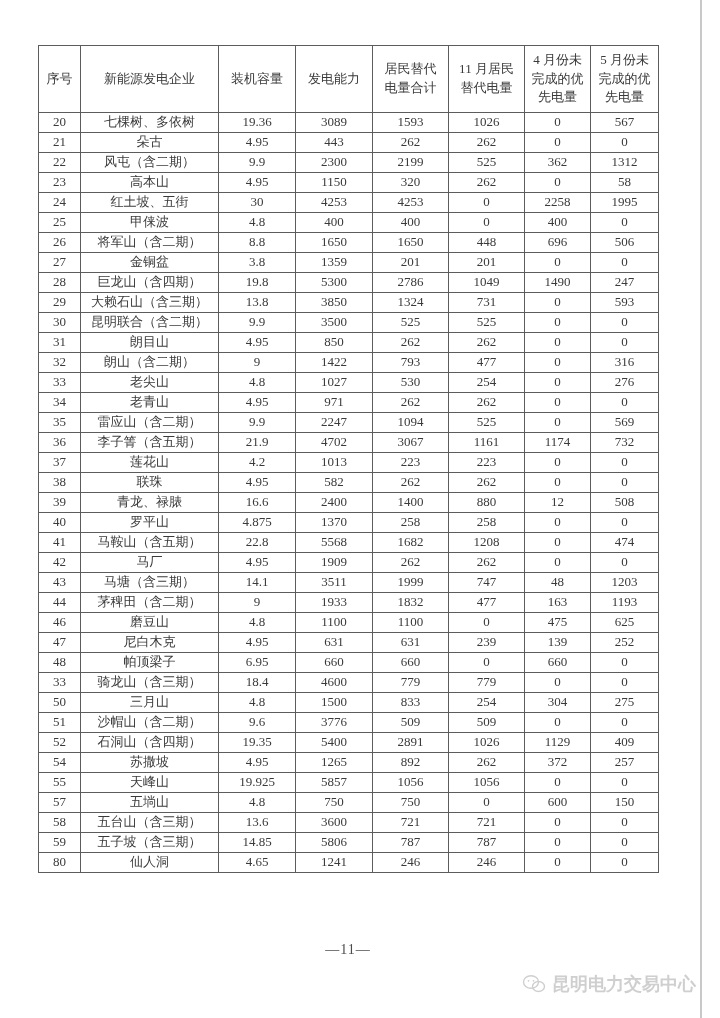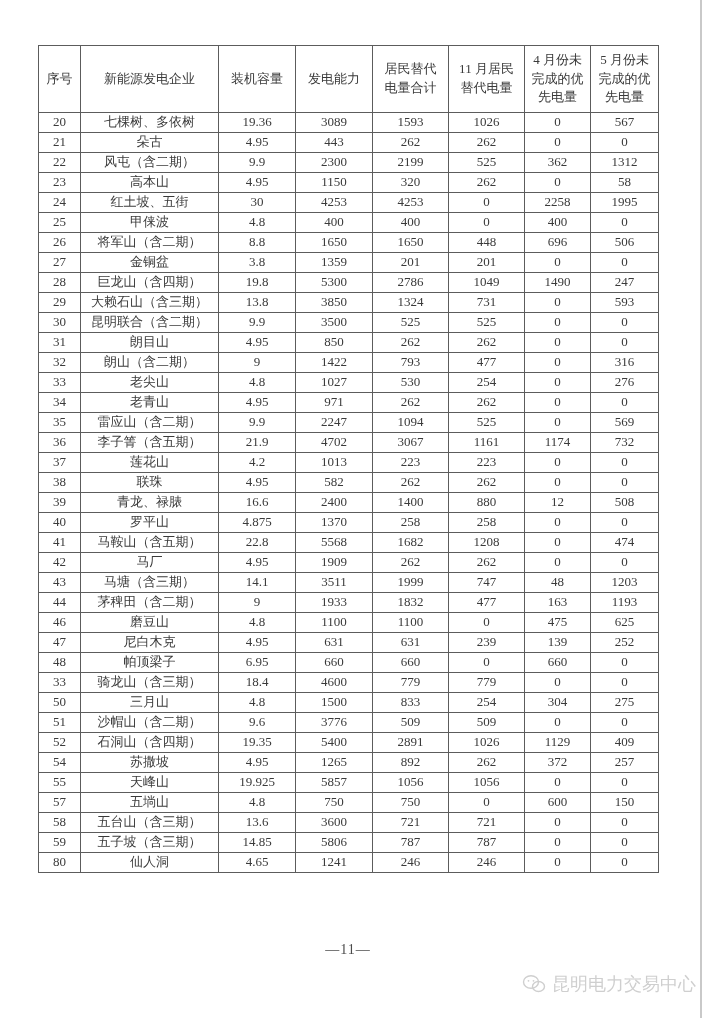--- a/index.html
+++ b/index.html
@@ -73,20 +73,21 @@
     position: absolute;
     top: 972px;
     right: 24px;
     display: flex;
     align-items: center;
     gap: 6px;
     color: #cfcfcf;
     font-size: 18px;
     font-family: "Liberation Sans", "DejaVu Sans", sans-serif;
     user-select: none;
+    font-weight: bold;
   }
   .watermark svg { display: block; }
 </style>
 </head>
 <body>
 
 <table class="doc-table">
   <colgroup>
     <col class="col-no">
       <col class="col-name">

